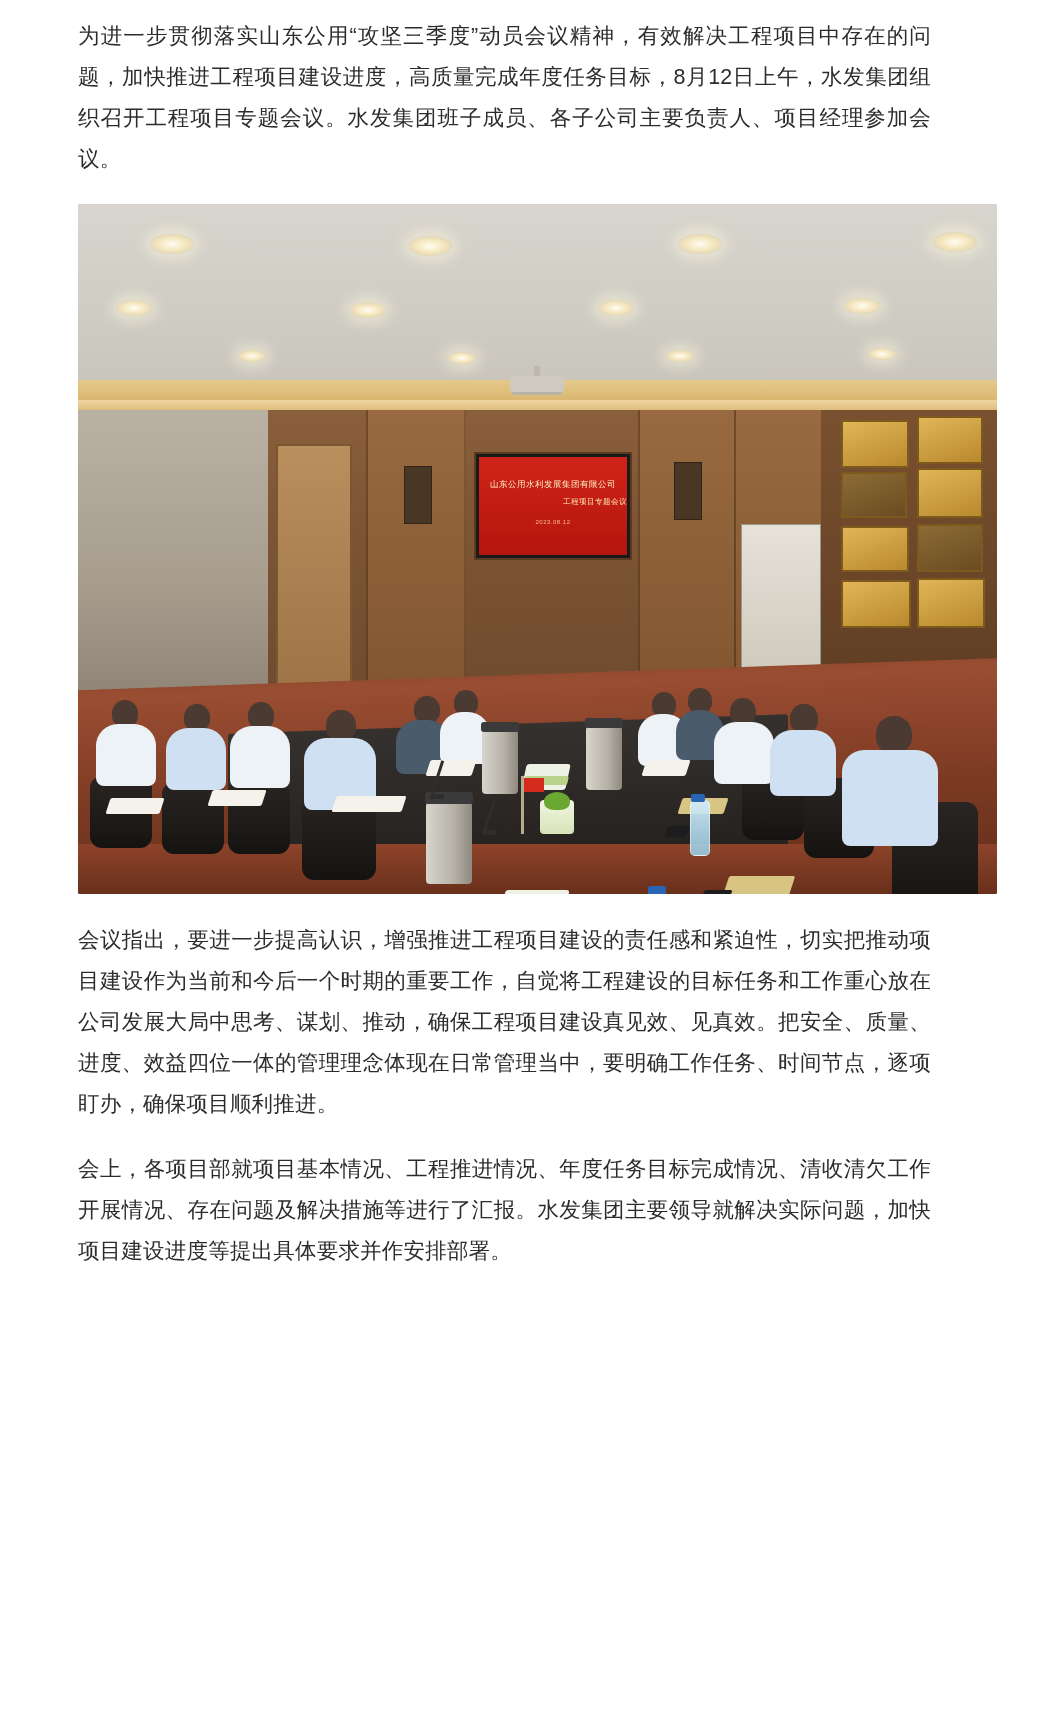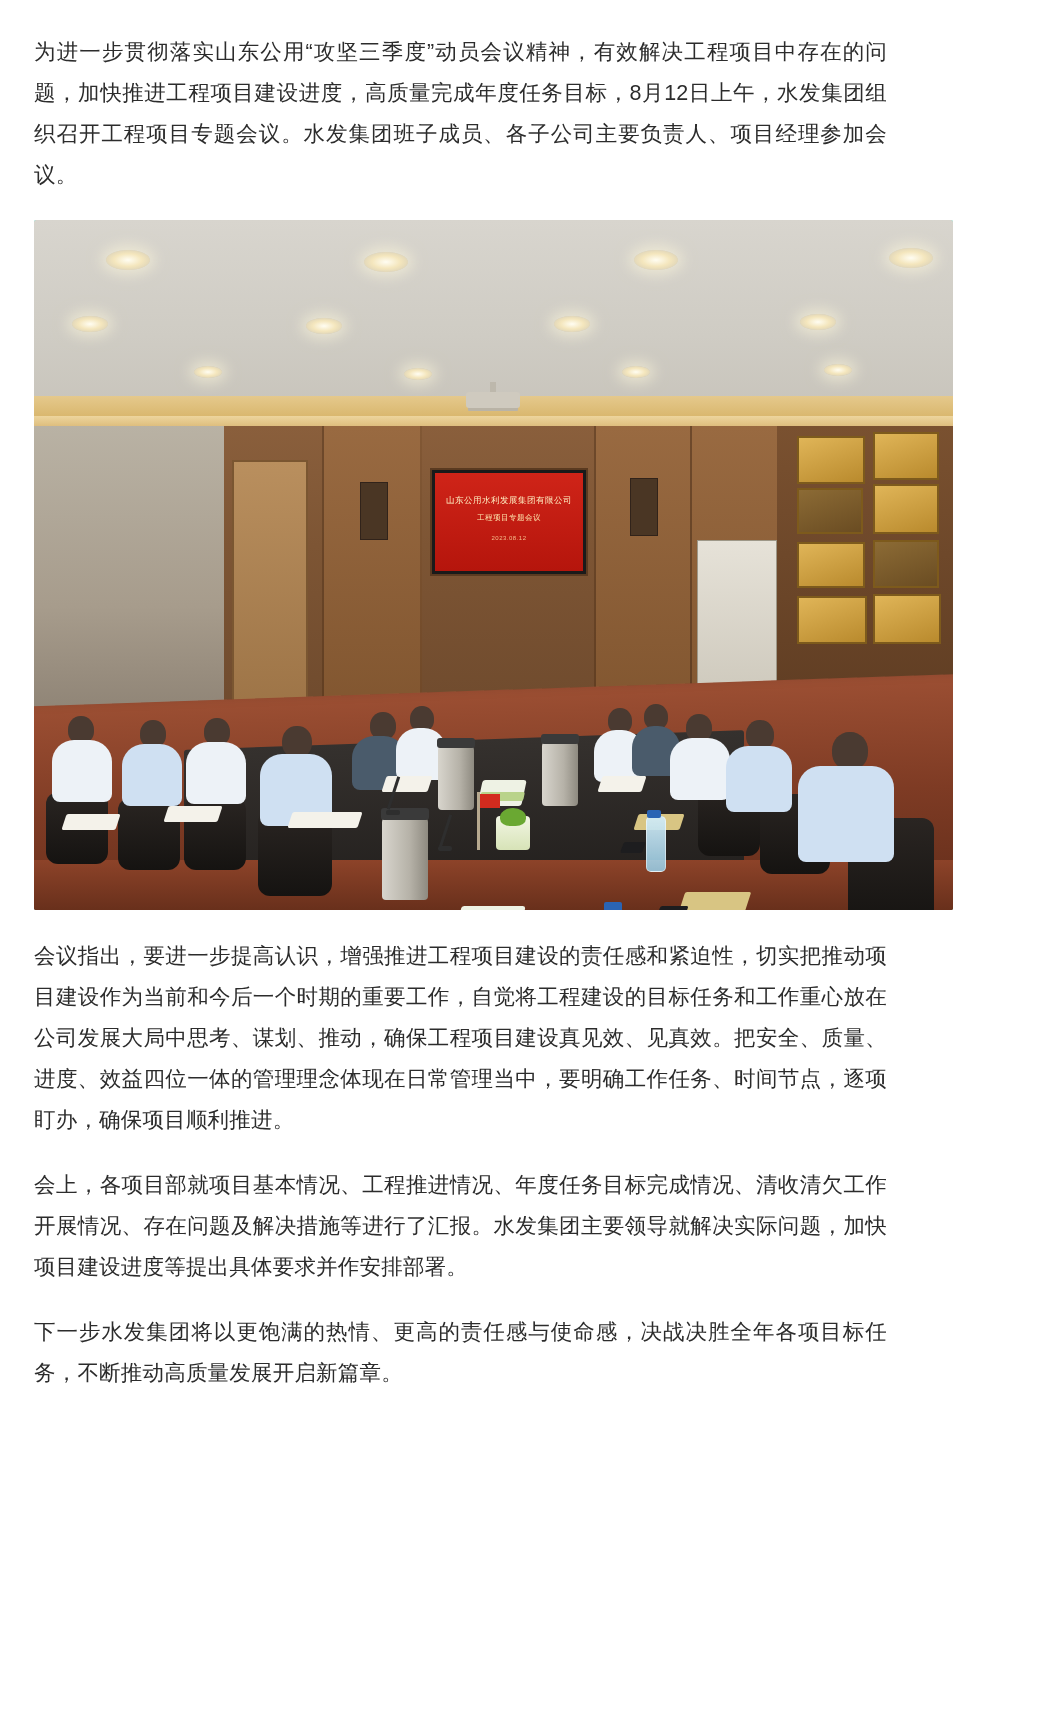--- a/index.html
+++ b/index.html
@@ -9,21 +9,22 @@
   }
   body {
     width: 1061px;
     min-height: 1725px;
     font-family: "Liberation Sans", "DejaVu Sans", sans-serif;
     color: #2b2b2b;
   }
   .article {
     width: 921px;
     box-sizing: border-box;
-    padding: 32px 34px 24px 34px;
+    padding: 16px 34px 24px 34px;
+    margin-left: 44px;
   }
   p.para {
     font-size: 21.5px;
     line-height: 41px;
     letter-spacing: 0.2px;
     text-align: justify;
     margin: 0 0 24px 0;
     color: #2c2c2c;
   }
   p.para:last-child { margin-bottom: 0; }
@@ -95,21 +96,21 @@
     position: absolute; left: 398px; top: 250px; width: 148px; height: 98px;
     background: linear-gradient(#cf2418, #b5150c);
     border: 3px solid #1a1a1a;
     box-shadow: 0 0 0 2px #5a3a20;
   }
   .screen-t1, .screen-t2, .screen-t3 {
     position: absolute; left: 0; width: 100%; text-align: center;
     color: #ffe9b0; font-size: 8px; letter-spacing: .5px;
   }
   .screen-t1 { top: 22px; font-size: 8.5px; color: #fff1c4; }
-  .screen-t2 { top: 40px; font-size: 7.5px; }
+  .screen-t2 { top: 40px; font-size: 7.5px; text-align: right; }
   .screen-t3 { top: 62px; font-size: 6px; color: #ffd9a0; opacity: .85; }
   .speaker {
     position: absolute; width: 26px; height: 56px; background: #4a3624; border: 1px solid #31231a;
   }
   .shelf {
     position: absolute; right: 0; top: 206px; width: 176px; height: 300px;
     background: linear-gradient(#7a5130, #5e3c22);
   }
   .plaque {
     position: absolute;
@@ -340,15 +341,14 @@
       <div class="mic-base" style="left:404px; top:626px;"></div>
 
       <div class="phone" style="left:588px; top:622px;"></div>
       <div class="phone" style="left:624px; top:686px; width:28px; height:14px;"></div>
 
     </div>
   </div>
 
   <p class="para">会议指出，要进一步提高认识，增强推进工程项目建设的责任感和紧迫性，切实把推动项目建设作为当前和今后一个时期的重要工作，自觉将工程建设的目标任务和工作重心放在公司发展大局中思考、谋划、推动，确保工程项目建设真见效、见真效。把安全、质量、进度、效益四位一体的管理理念体现在日常管理当中，要明确工作任务、时间节点，逐项盯办，确保项目顺利推进。</p>
   <p class="para">会上，各项目部就项目基本情况、工程推进情况、年度任务目标完成情况、清收清欠工作开展情况、存在问题及解决措施等进行了汇报。水发集团主要领导就解决实际问题，加快项目建设进度等提出具体要求并作安排部署。</p>
-  <p class="para">下一步水发集团将以更饱满的热情、更高的责任感与使命感，决战决胜全年各项目标任务，不断推动高质量发展开启新篇章。</p>
 
 </div>
 
 </body></html>

